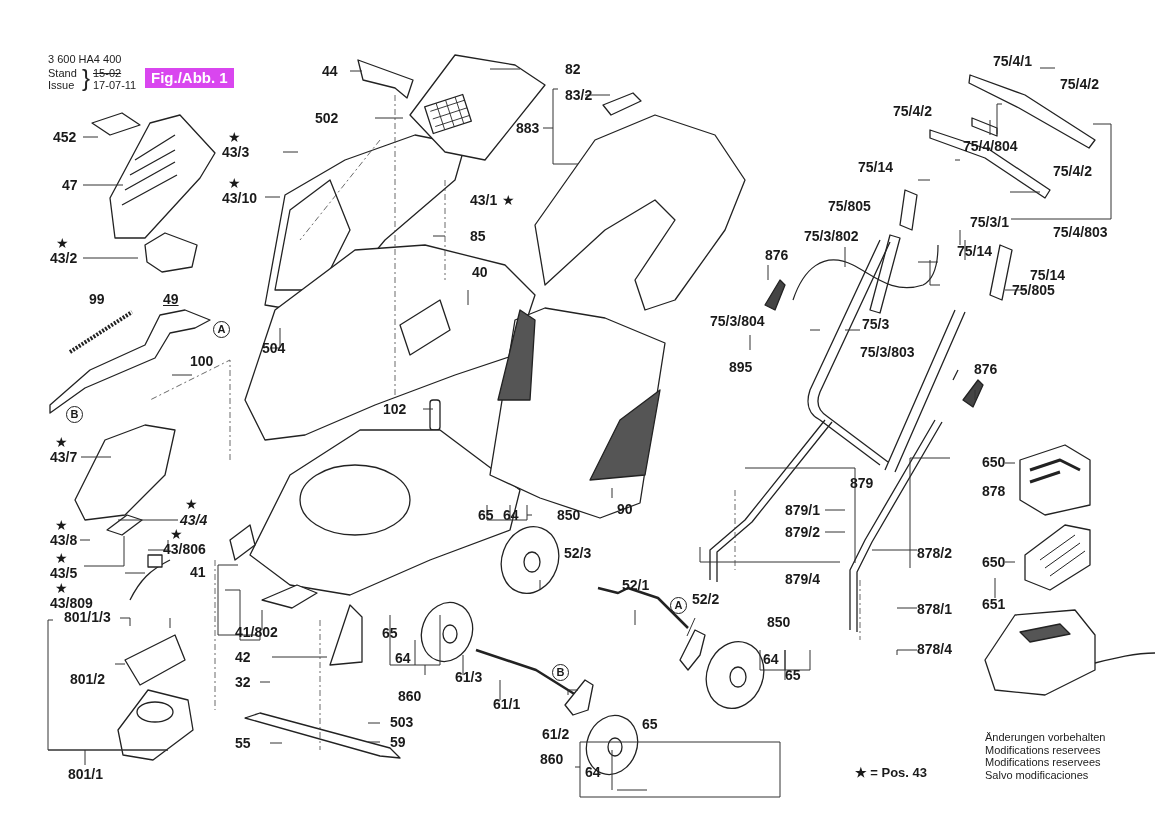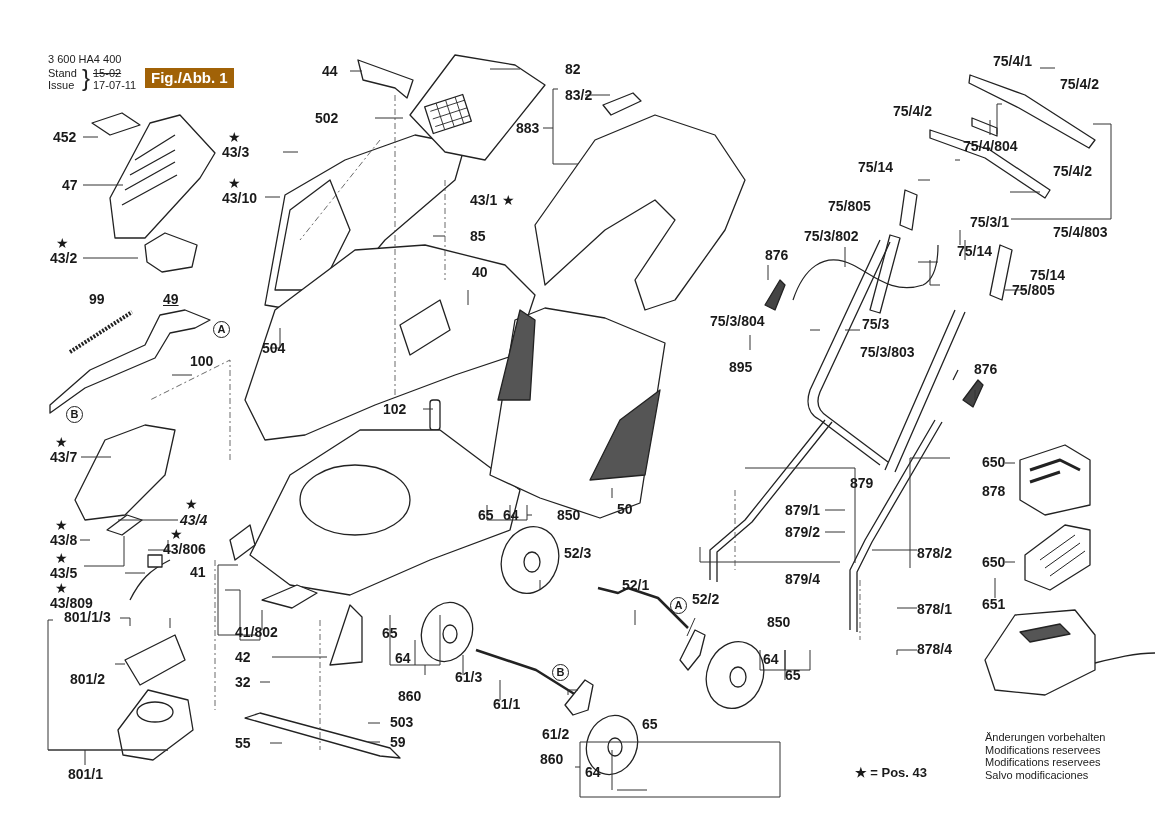--- a/index.html
+++ b/index.html
@@ -1,18 +1,18 @@
 <!DOCTYPE html>
 <html><head>
 <meta charset="utf-8">
 <style>
   html,body{margin:0;padding:0;background:#fff;}
   body{width:1169px;height:826px;position:relative;overflow:hidden;font-family:"Liberation Sans",sans-serif;color:#1a1a1a;}
   .hdr{position:absolute;font-size:11px;line-height:12px;color:#222;}
-  .fig{position:absolute;left:145px;top:68px;background:#a16207;color:#fff;font-weight:bold;font-size:15px;padding:1px 6px 2px 6px;}
+  .fig{position:absolute;left:145px;top:68px;background:#d946ef;color:#fff;font-weight:bold;font-size:15px;padding:1px 6px 2px 6px;}
   .lbl{position:absolute;font-weight:bold;font-size:14px;line-height:15px;color:#1a1a1a;white-space:nowrap;}
   .star{position:absolute;font-size:14px;line-height:14px;color:#1a1a1a;}
   .legend{position:absolute;left:855px;top:765px;font-weight:bold;font-size:13px;}
   .notes{position:absolute;left:985px;top:731px;font-size:11px;line-height:12.5px;color:#222;}
   svg.draw{position:absolute;left:0;top:0;}
   .circ{position:absolute;width:15px;height:15px;border:1px solid #222;border-radius:50%;font-size:11px;font-weight:bold;text-align:center;line-height:15px;background:#fff;}
 </style>
 </head>
 <body>
 
@@ -208,21 +208,21 @@
 <div class="lbl" style="left:222px;top:191px;">43/10</div>
 <div class="lbl" style="left:470px;top:193px;">43/1</div>
 <div class="star" style="left:502px;top:193px;">★</div>
 <div class="lbl" style="left:470px;top:229px;">85</div>
 <div class="lbl" style="left:472px;top:265px;">40</div>
 <div class="lbl" style="left:246px;top:341px;margin-left:16px;">504</div>
 <div class="lbl" style="left:383px;top:402px;">102</div>
 <div class="lbl" style="left:565px;top:62px;">82</div>
 <div class="lbl" style="left:565px;top:88px;">83/2</div>
 <div class="lbl" style="left:516px;top:121px;">883</div>
-<div class="lbl" style="left:617px;top:502px;">50</div>
+<div class="lbl" style="left:617px;top:502px;">90</div>
 
 <div class="lbl" style="left:478px;top:508px;">65</div>
 <div class="lbl" style="left:503px;top:508px;">64</div>
 <div class="lbl" style="left:557px;top:508px;">850</div>
 <div class="lbl" style="left:564px;top:546px;">52/3</div>
 <div class="lbl" style="left:622px;top:578px;">52/1</div>
 <div class="lbl" style="left:692px;top:592px;">52/2</div>
 <div class="lbl" style="left:382px;top:626px;">65</div>
 <div class="lbl" style="left:395px;top:651px;">64</div>
 <div class="lbl" style="left:398px;top:689px;">860</div>

